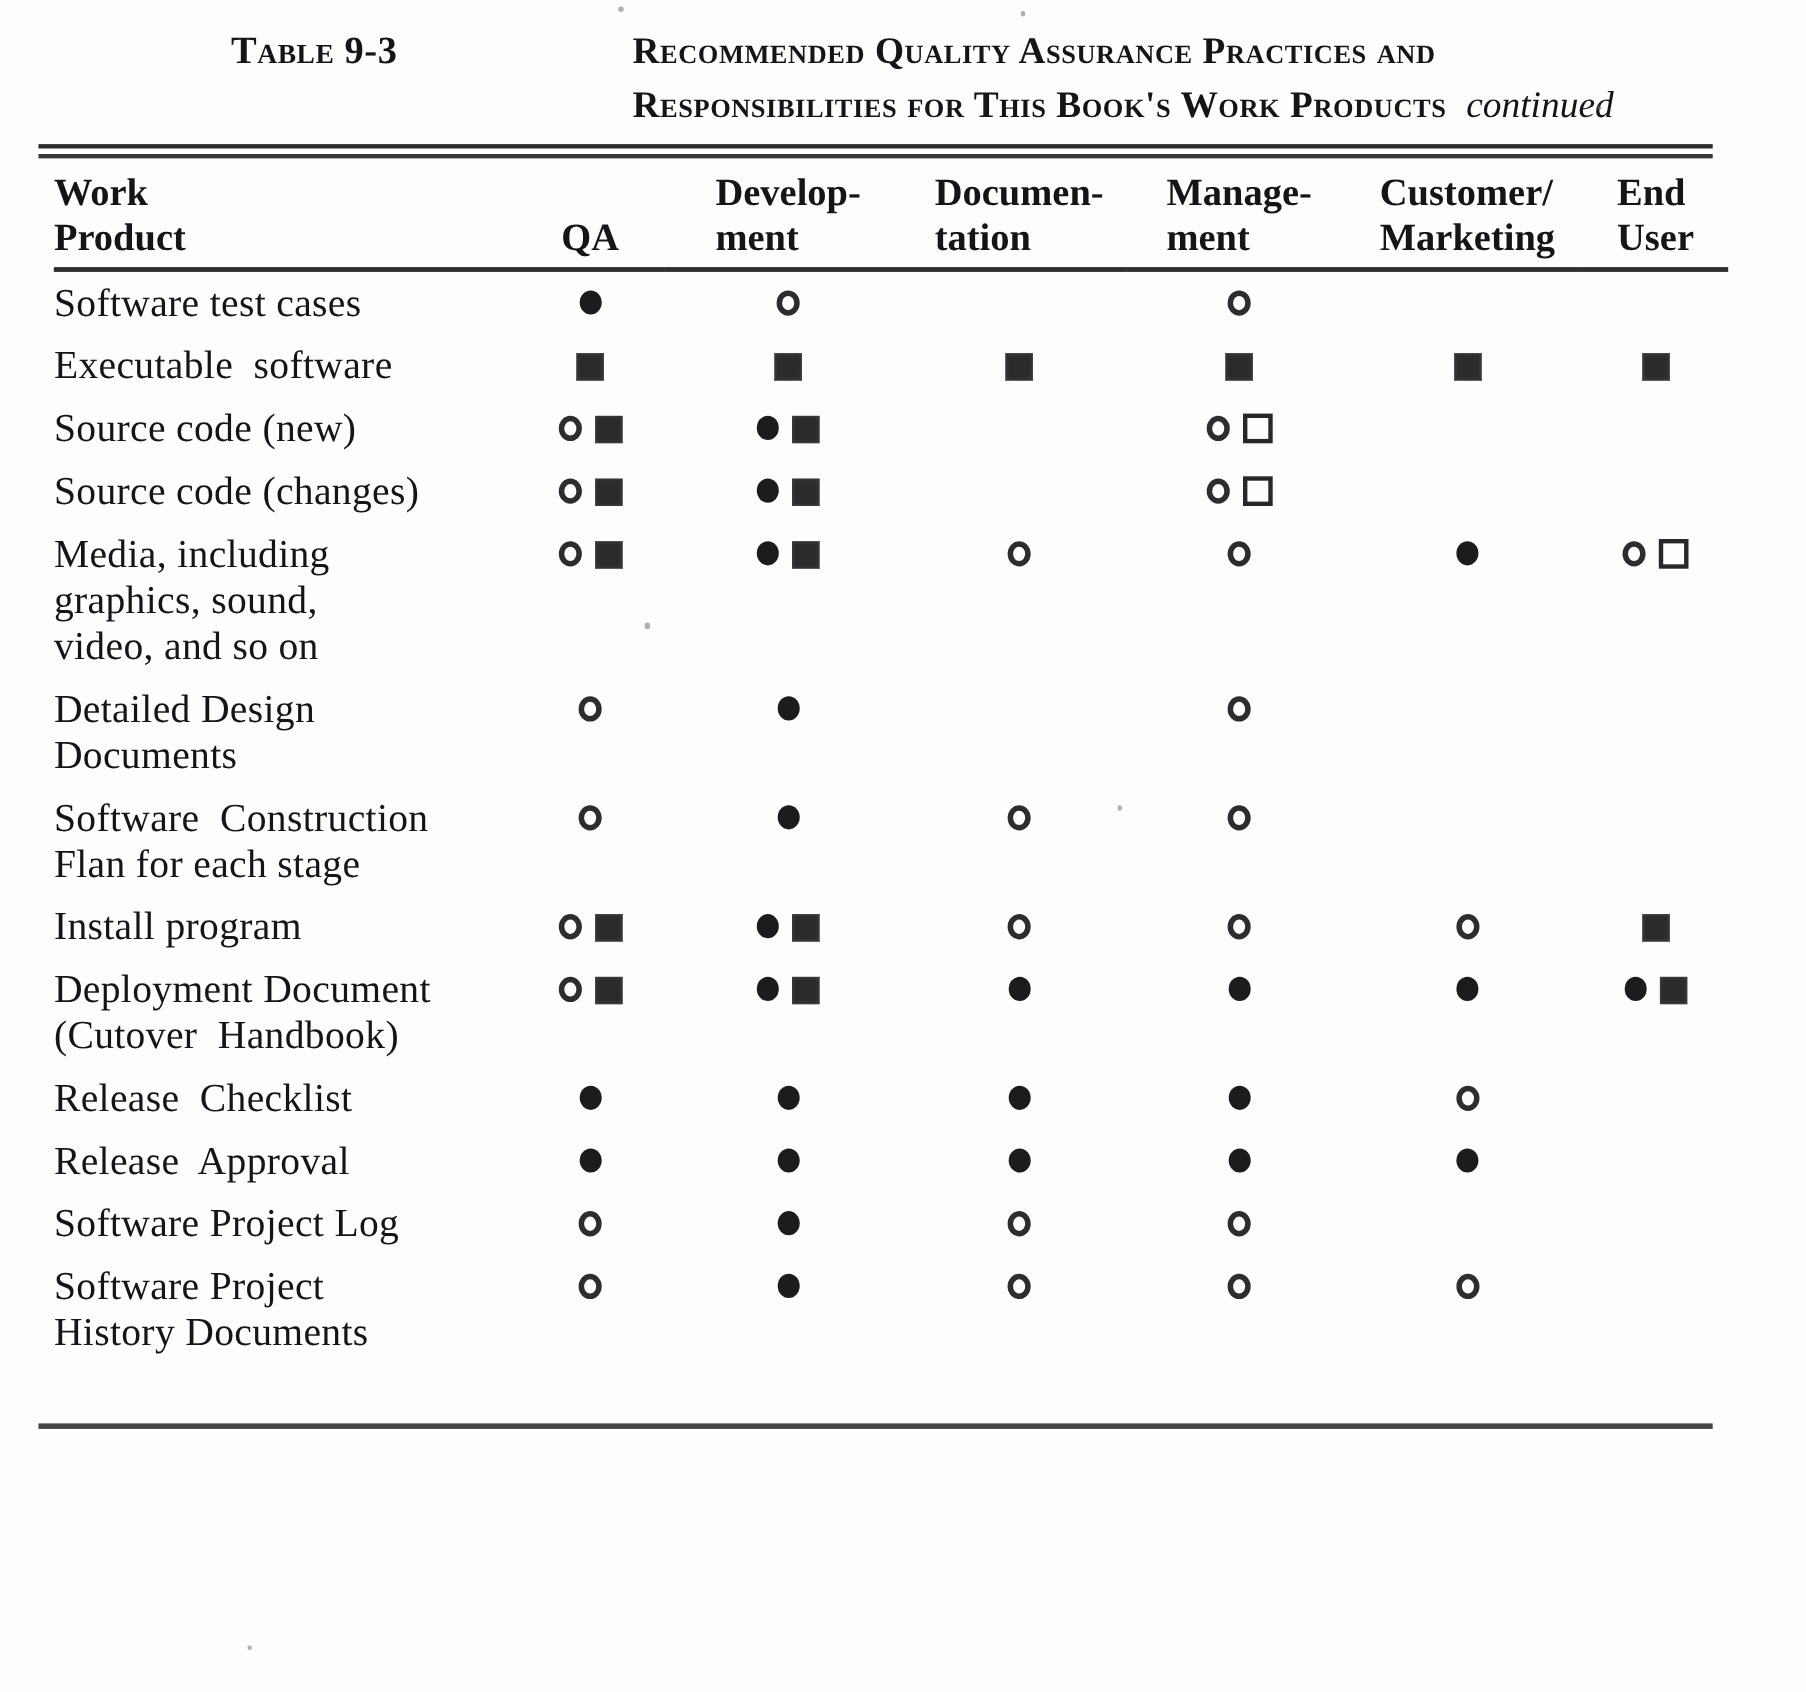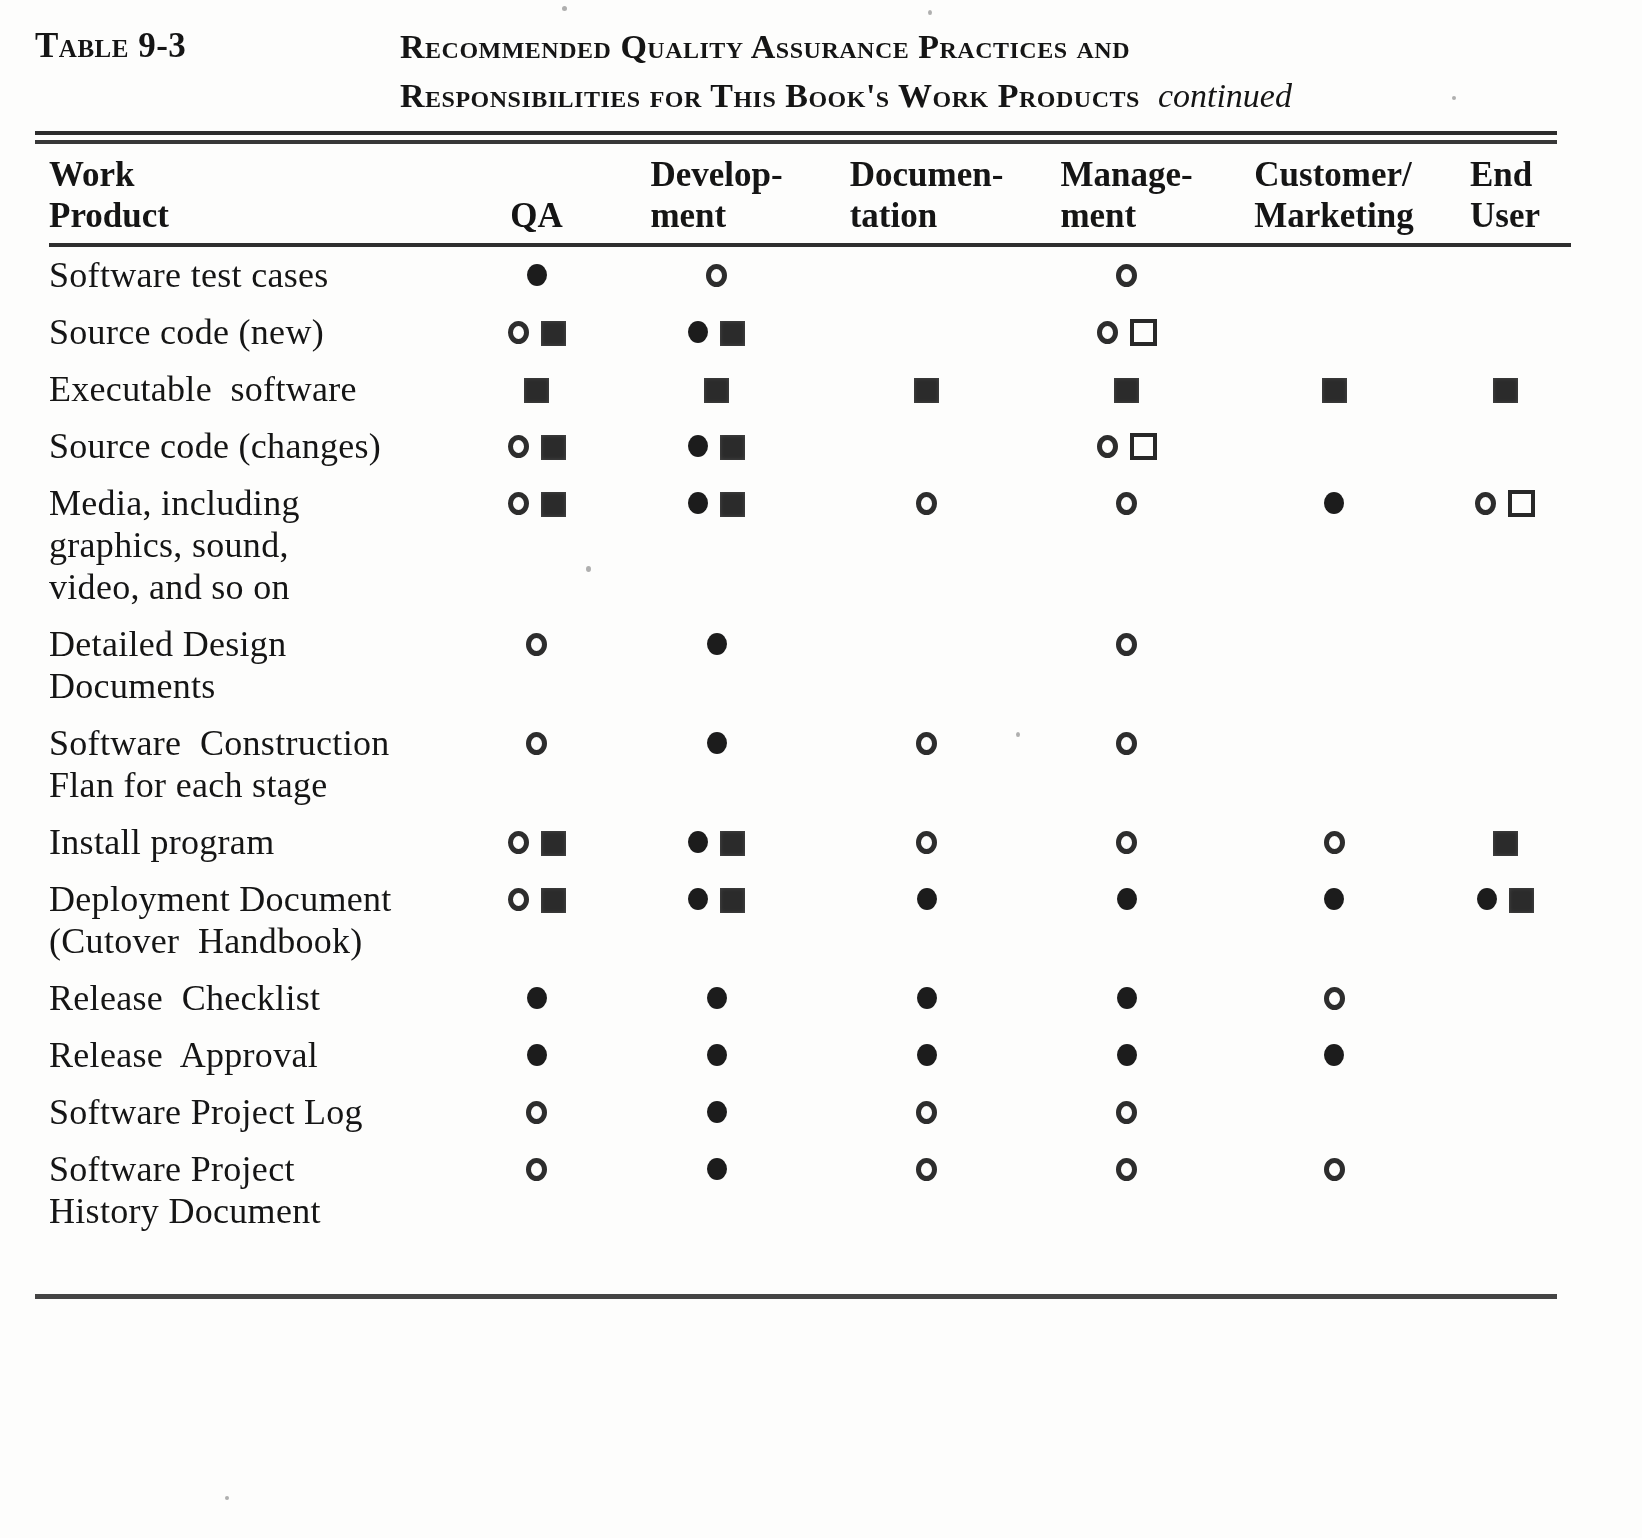--- a/index.html
+++ b/index.html
@@ -7,21 +7,21 @@
     width:1642px;height:1538px;
     background:#fdfdfc;
     font-family:"Liberation Serif","DejaVu Serif",serif;
     color:#151515;
     position:relative;
     overflow:hidden;
   }
   .page{position:relative;width:1642px;height:1538px;}
 
   
-  .caption{display:flex;align-items:flex-start;padding:22px 0 0 35px;}
+  .caption{display:flex;align-items:flex-start;padding:22px 0 0 35px;justify-content:center;}
   .table-label{
     width:365px;flex:0 0 365px;
     font-weight:bold;font-variant-caps:small-caps;
     font-size:35px;line-height:48px;letter-spacing:0.5px;
   }
   .table-title{
     font-weight:bold;font-variant-caps:small-caps;
     font-size:34px;line-height:49px;letter-spacing:0.5px;
   }
   .title-cont{
@@ -125,36 +125,36 @@
         <tr>
           <td class="product">Software test cases</td>
           <td class="symcell"><span class="sym filled-circle"></span></td>
           <td class="symcell"><span class="sym open-circle"></span></td>
           <td class="symcell"></td>
           <td class="symcell"><span class="sym open-circle"></span></td>
           <td class="symcell"></td>
           <td class="symcell"></td>
         </tr>
         <tr>
+          <td class="product">Executable  software</td>
+          <td class="symcell"><span class="sym filled-square"></span></td>
+          <td class="symcell"><span class="sym filled-square"></span></td>
+          <td class="symcell"><span class="sym filled-square"></span></td>
+          <td class="symcell"><span class="sym filled-square"></span></td>
+          <td class="symcell"><span class="sym filled-square"></span></td>
+          <td class="symcell"><span class="sym filled-square"></span></td>
+        </tr>
+        <tr>
           <td class="product">Source code (new)</td>
           <td class="symcell"><span class="sym open-circle"></span><span class="sym filled-square"></span></td>
           <td class="symcell"><span class="sym filled-circle"></span><span class="sym filled-square"></span></td>
           <td class="symcell"></td>
           <td class="symcell"><span class="sym open-circle"></span><span class="sym open-square"></span></td>
           <td class="symcell"></td>
           <td class="symcell"></td>
-        </tr>
-        <tr>
-          <td class="product">Executable  software</td>
-          <td class="symcell"><span class="sym filled-square"></span></td>
-          <td class="symcell"><span class="sym filled-square"></span></td>
-          <td class="symcell"><span class="sym filled-square"></span></td>
-          <td class="symcell"><span class="sym filled-square"></span></td>
-          <td class="symcell"><span class="sym filled-square"></span></td>
-          <td class="symcell"><span class="sym filled-square"></span></td>
         </tr>
         <tr>
           <td class="product">Source code (changes)</td>
           <td class="symcell"><span class="sym open-circle"></span><span class="sym filled-square"></span></td>
           <td class="symcell"><span class="sym filled-circle"></span><span class="sym filled-square"></span></td>
           <td class="symcell"></td>
           <td class="symcell"><span class="sym open-circle"></span><span class="sym open-square"></span></td>
           <td class="symcell"></td>
           <td class="symcell"></td>
         </tr>
@@ -230,21 +230,21 @@
           <td class="product">Software Project Log</td>
           <td class="symcell"><span class="sym open-circle"></span></td>
           <td class="symcell"><span class="sym filled-circle"></span></td>
           <td class="symcell"><span class="sym open-circle"></span></td>
           <td class="symcell"><span class="sym open-circle"></span></td>
           <td class="symcell"></td>
           <td class="symcell"></td>
         </tr>
         <tr>
           <td class="product">Software Project
-History Document</td>
+History Documents</td>
           <td class="symcell"><span class="sym open-circle"></span></td>
           <td class="symcell"><span class="sym filled-circle"></span></td>
           <td class="symcell"><span class="sym open-circle"></span></td>
           <td class="symcell"><span class="sym open-circle"></span></td>
           <td class="symcell"><span class="sym open-circle"></span></td>
           <td class="symcell"></td>
         </tr>
       </tbody>
   </table>
 

